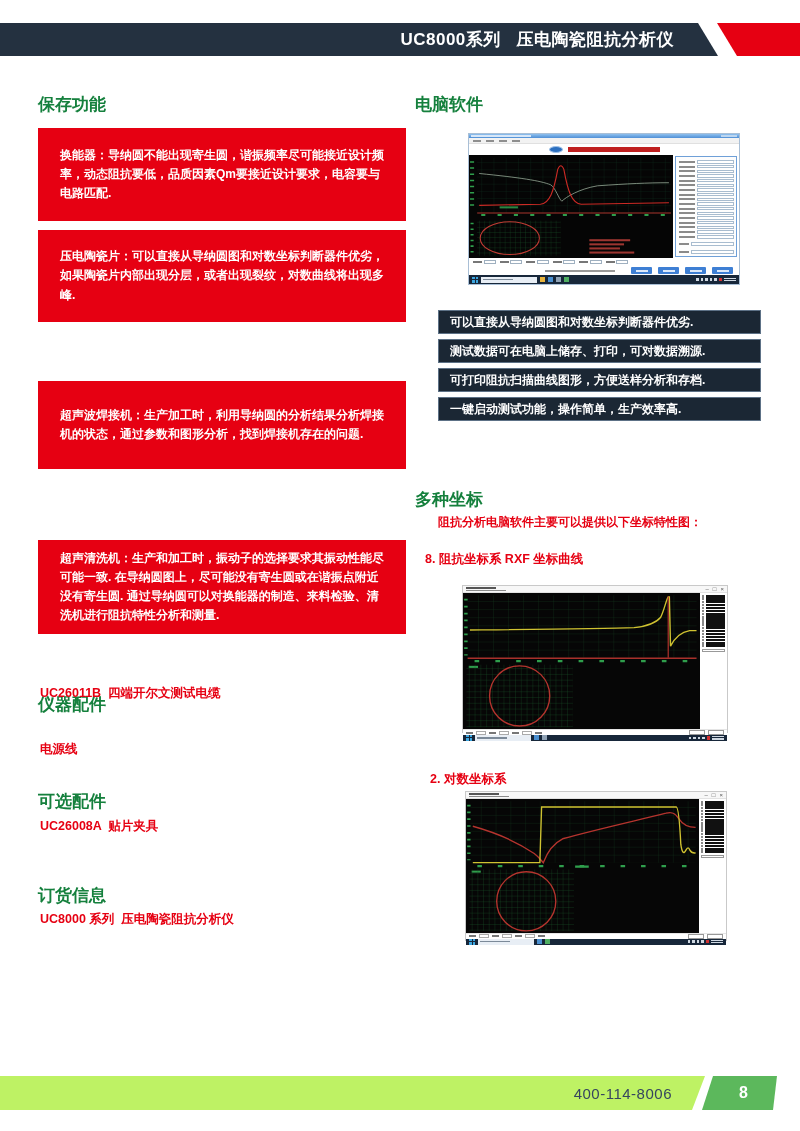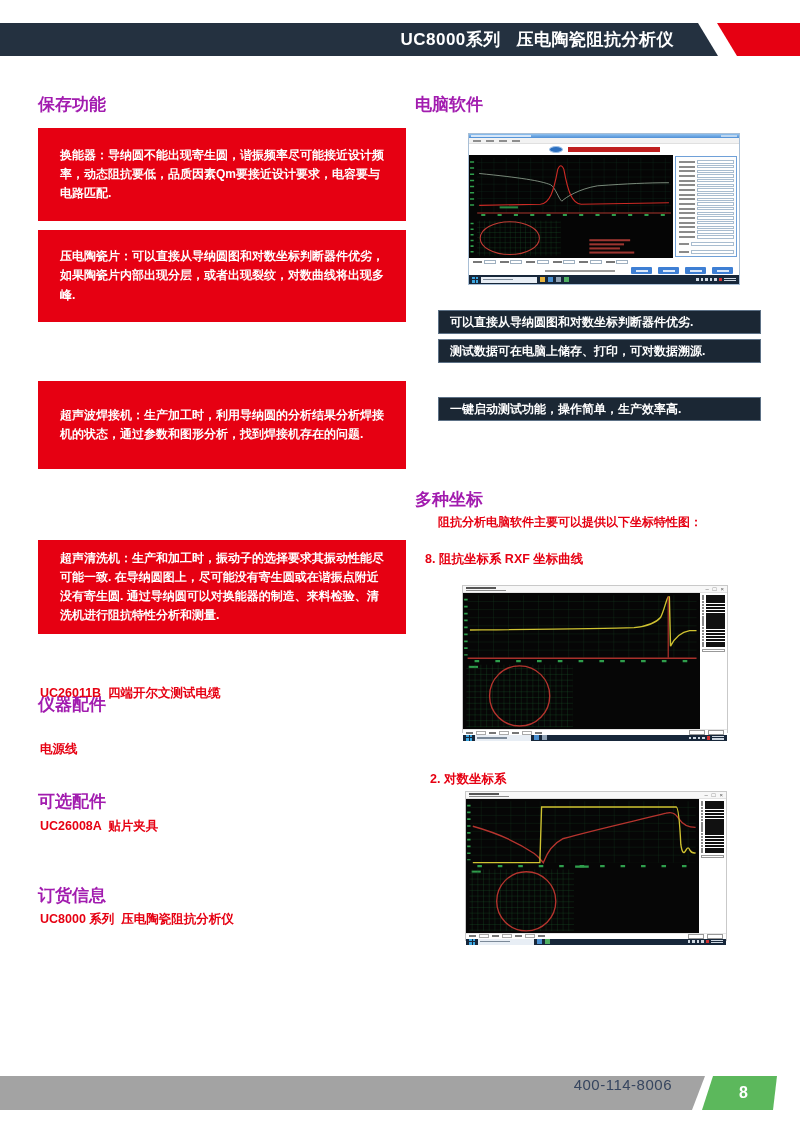--- a/index.html
+++ b/index.html
@@ -8,21 +8,21 @@
 
   
   .header-bar { position:absolute; left:0; top:23px; width:718px; height:33px; background:#243140;
     clip-path:polygon(0 0, 698px 0, 718px 100%, 0 100%);
     display:flex; align-items:center; justify-content:flex-end; padding-right:44px; }
   .header-title { color:#fff; font-size:17px; font-weight:bold; white-space:pre; letter-spacing:.5px; }
   .header-accent { position:absolute; left:713px; top:23px; width:87px; height:33px; background:#e60012;
     clip-path:polygon(4px 0, 100% 0, 100% 100%, 24px 100%); }
 
   
-  .h1 { position:absolute; left:38px; font-size:17px; font-weight:bold; color:#a21caf; }
+  .h1 { position:absolute; left:38px; font-size:17px; font-weight:bold; color:#15803d; }
   .red-box { position:absolute; left:38px; width:368px; background:#e60012; color:#fff;
     font-size:12px; font-weight:bold; line-height:1.6; display:flex; align-items:center;
     padding:10px 16px 10px 22px; }
   .red-line { position:absolute; left:40px; color:#e60012; font-size:12.5px; font-weight:bold; white-space:pre; }
 
   
   .feature-strip { position:absolute; left:438px; width:323px; height:24px; background:#1b2734;
     border:1px solid #5d7186; color:#fff; font-size:12px; font-weight:bold;
     display:flex; align-items:center; padding-left:11px; white-space:pre; }
   .coord-intro { position:absolute; left:438px; color:#e60012; font-size:12px; font-weight:bold; }
@@ -84,23 +84,23 @@
   .mw-prow .cb { width:2.2px; height:2.2px; border:.6px solid #888; background:#fff; }
   .mw-prow .bar { flex:1; height:2.4px; background:#111; }
   .mw-pfield { height:3px; background:#fff; border:1px solid #999; margin-top:1.5px; }
   .mw-bottom { height:8px; background:#fff; border-top:1px solid #e5e5e5; display:flex; align-items:center; gap:3px; padding:0 3px; }
   .mw-bottom .bl { width:7px; height:2px; background:#777; }
   .mw-bottom .bf { width:10px; height:4px; background:#fff; border:1px solid #aaa; }
   .mw-bottom .br { margin-left:auto; display:flex; gap:3px; }
   .mw-bottom .br i { display:block; width:16px; height:4.5px; background:#fff; border:1px solid #999; }
 
   
-  .footer-bar { position:absolute; left:0; top:1076px; width:705px; height:34px; background:#a3a3a3;
+  .footer-bar { position:absolute; left:0; top:1076px; width:705px; height:34px; background:#bef264;
     clip-path:polygon(0 0, 705px 0, 692px 100%, 0 100%);
-    display:flex; justify-content:flex-end; padding-right:33px; }
+    display:flex; align-items:center; justify-content:flex-end; padding-right:33px; }
   .footer-phone { color:#36455f; font-size:15px; letter-spacing:.5px; }
   .footer-green { position:absolute; left:702px; top:1076px; width:75px; height:34px; background:#5cb85c;
     clip-path:polygon(11px 0, 75px 0, 71px 100%, 0 100%);
     display:flex; align-items:center; justify-content:center; }
   .footer-page { color:#fff; font-size:16px; font-weight:bold; padding-left:8px; }
 </style>
 </head>
 <body>
 
 <div class="page">
@@ -334,20 +334,21 @@
         <span class="tb-clock">
             <i></i>
             <i></i>
           </span>
       </div>
     </div>
   </div>
 
   <div class="feature-strip" style="top:310px;"><span>可以直接从导纳圆图和对数坐标判断器件优劣.</span></div>
   <div class="feature-strip" style="top:339px;"><span>测试数据可在电脑上储存、打印，可对数据溯源.</span></div>
+  <div class="feature-strip" style="top:368px;"><span>可打印阻抗扫描曲线图形，方便送样分析和存档.</span></div>
   <div class="feature-strip" style="top:397px;"><span>一键启动测试功能，操作简单，生产效率高.</span></div>
 
   <div class="h1" style="left:415px; top:488px;">多种坐标</div>
   <div class="coord-intro" style="top:514px;">阻抗分析电脑软件主要可以提供以下坐标特性图：</div>
   <div class="coord-label" style="left:425px; top:551px;">8. 阻抗坐标系 RXF 坐标曲线</div>
 
   <div class="mini-window" style="left:462px; top:585px; width:266px; height:148px;">
     <div class="mw-titlebar">
       <div class="mw-titles">
           <i class="t1"></i>

